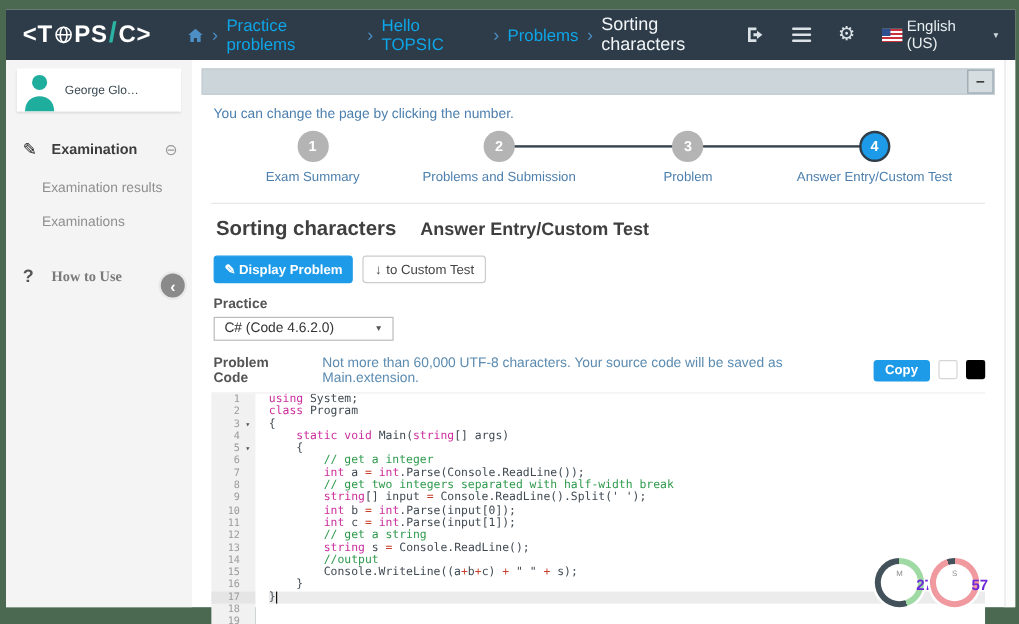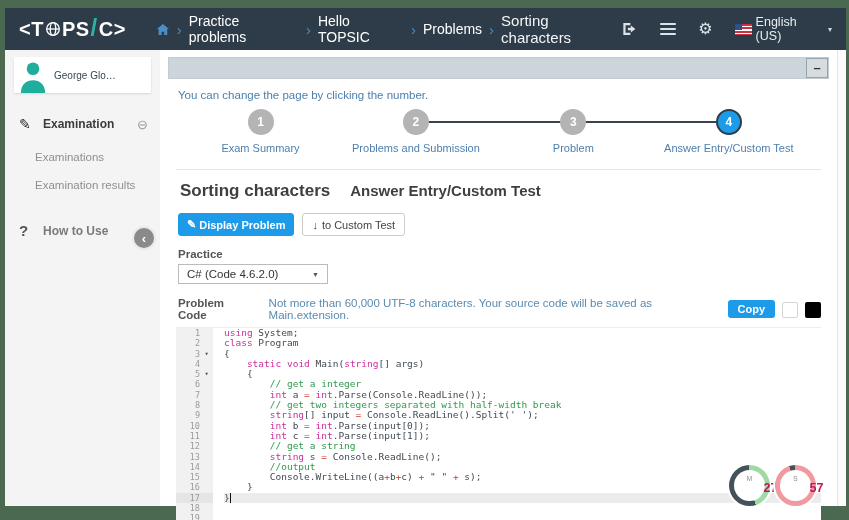--- a/index.html
+++ b/index.html
@@ -7,21 +7,21 @@
   body { background:#4a6950; font-family:"Liberation Sans", sans-serif; position:relative; }
   .screen { position:absolute; left:5px; top:8px; width:841px; height:498px; background:#fff; display:flex; flex-direction:column; }
 
   
   .topbar { height:42px; background:#2d3c48; display:flex; align-items:center; padding:0 14px; flex:none; }
   .logo { display:flex; align-items:center; color:#fff; font-weight:bold; font-size:20px; letter-spacing:.5px; cursor:pointer; }
   .logo .slash { color:#2bb3a3; font-size:24px; font-weight:bold; margin:0 1px; transform:translateY(-1px); }
   .logo svg { margin:0 1px; }
   .crumbs { display:flex; align-items:center; gap:7px; margin-left:30px; font-size:14px; }
   .crumbs .sep { color:#4d8ec5; font-size:15px; }
-  .crumb-link { color:#ffffff; cursor:pointer; }
+  .crumb-link { color:#0ea5e9; cursor:pointer; }
   .crumb-cur { color:#f2f5f7; font-size:15px; }
   .top-right { margin-left:auto; display:flex; align-items:center; gap:22px; }
   .top-ic { color:#dbe3e8; font-size:16px; cursor:pointer; line-height:1; }
   .burger { width:17px; cursor:pointer; }
   .burger div { height:2px; background:#dbe3e8; margin:3px 0; border-radius:1px; }
   .lang-sel { display:flex; align-items:center; gap:4px; color:#e8edf0; font-size:12.5px; cursor:pointer; }
   .flag { width:17px; height:11px; background:repeating-linear-gradient(180deg,#c8313e 0 1.7px,#fff 1.7px 3.4px); position:relative; flex:none; }
   .flag::before { content:""; position:absolute; left:0; top:0; width:7px; height:6px; background:#2e4f8f; }
   .chev { font-size:8px; color:#cfd8dc; }
 
@@ -34,21 +34,21 @@
   
   .user-card { margin:7px 9px 0 9px; background:#fff; height:36px; display:flex; align-items:center; box-shadow:0 1px 2px rgba(0,0,0,.12); cursor:pointer; }
   .avatar { width:30px; height:34px; margin:1px 6px 0 4px; flex:none; }
   .user-name { font-size:10px; color:#37474f; white-space:nowrap; overflow:hidden; }
   .menu-item { display:flex; align-items:center; padding:11px 12px 11px 14px; margin-top:12px; cursor:pointer; }
   .menu-item .m-ic { font-size:14px; color:#222; width:24px; }
   .menu-item .m-label { font-size:12px; font-weight:bold; color:#3c3c3c; flex:1; }
   .menu-item .m-toggle { font-size:13px; color:#9a9a9a; }
   .submenu-item { font-size:11.5px; color:#8f8f8f; padding:8px 10px 8px 30px; cursor:pointer; }
   .howto .m-ic { font-weight:bold; font-size:15px; color:#555; }
-  .howto .m-label { color:#7a7a7a; }
+  .howto .m-label { color:#7a7a7a;font-family:Liberation Serif, serif; }
   .collapse-btn { position:absolute; right:6px; top:178px; width:20px; height:20px; border-radius:50%; background:#8a8a8a; color:#fff; font-size:13px; font-weight:bold; display:flex; align-items:center; justify-content:center; cursor:pointer; box-shadow:0 0 0 2px #e9e9e9; }
 
   
   .panel-header { margin:7px 8px 0 8px; height:22px; background:#ccd5d9; border:1px solid #c2ccd1; display:flex; align-items:center; justify-content:flex-end; flex:none; }
   .min-btn { width:22px; height:20px; border:1px solid #96a5ad; background:#d6dde0; color:#333; font-weight:bold; font-size:13px; line-height:17px; text-align:center; cursor:pointer; }
   .panel-body { flex:1; margin:0 8px; padding:10px 8px 0 8px; position:relative; min-height:0; }
   .note { color:#4c7fad; font-size:11.5px; margin-left:2px; }
 
   .stepper { position:relative; height:54px; margin-top:8px; }
   .step-line { position:absolute; top:12px; left:37.2%; right:14.3%; height:2px; background:#37444e; }
@@ -67,21 +67,21 @@
   .btn-ghost { background:#fff; color:#444; font-size:11px; border:1px solid #ccc; border-radius:3px; padding:4px 9px; cursor:pointer; display:flex; align-items:center; gap:4px; }
   .btn-ghost .dn { font-weight:bold; font-size:11px; }
 
   .lang-label { font-size:11.5px; font-weight:bold; color:#555; margin:12px 0 4px 2px; }
   .select { width:150px; height:20px; border:1px solid #bbb; background:#fff; font-size:11.5px; color:#333; display:flex; align-items:center; padding:0 8px; margin-left:2px; cursor:pointer; }
   .select .sel-arrow { margin-left:auto; font-size:7px; color:#555; }
 
   .src-row { display:flex; align-items:center; margin:13px 0 0 2px; }
   .src-label { font-size:11.5px; font-weight:bold; color:#555; }
   .src-note { font-size:11.5px; color:#5b8bb0; margin-left:14px; }
-  .src-right { margin-left:auto; display:flex; align-items:flex-end; gap:7px; }
+  .src-right { margin-left:auto; display:flex; align-items:flex-start; gap:7px; }
   .copy-btn { background:#1d9be9; color:#fff; font-size:11px; font-weight:bold; border-radius:3px; padding:3px 10px; cursor:pointer; }
   .swatch { width:16px; height:16px; border-radius:2px; cursor:pointer; }
   .swatch.white { background:#fff; border:1px solid #d5d5d5; }
   .swatch.black { background:#000; }
 
   
   .editor { margin-top:6px; height:196px; display:flex; font-family:"DejaVu Sans Mono", monospace; font-size:9.5px; line-height:10.3px; border-top:1px solid #ededed; overflow:hidden; cursor:text; }
   .gutter { width:37px; background:#f1f1f1; color:#9b9b9b; flex:none; }
   .g-line { display:flex; height:10.3px; }
   .g-num { flex:1; text-align:right; font-size:8.5px; }
@@ -93,21 +93,21 @@
   .tok-k { color:#cb2e9c; }
   .tok-c { color:#2f9a4d; }
   .tok-o { color:#c7402e; }
   .cursor { display:inline-block; width:0; border-left:1px solid #111; height:9.5px; vertical-align:text-bottom; }
 
   
   .timers { position:absolute; right:13px; bottom:0; display:flex; gap:5px; }
   .timer { width:41px; height:41px; border-radius:50%; position:relative; box-shadow:0 0 0 2px #fff; }
   .timer-inner { position:absolute; inset:5px; background:#fff; border-radius:50%; display:flex; flex-direction:column; align-items:center; justify-content:center; }
   .t-label { font-size:6.5px; color:#8a8a8a; line-height:6px; }
-  .t-value { font-size:12.5px; font-weight:bold; color:#be185d; line-height:13px;margin-left:42px; }
+  .t-value { font-size:12.5px; font-weight:bold; color:#6d28d9; line-height:13px;margin-left:42px; }
 </style>
 </head>
 <body>
 
 <div class="screen">
 
   <div class="topbar">
     <div class="logo">
       <span>&lt;T</span>
       <svg width="16" height="16" viewBox="0 0 16 16">
@@ -163,22 +163,22 @@
               <path d="M2 28c0-7 4.5-10.5 10-10.5S22 21 22 28z"></path>
             </g>
           </svg>
         <span class="user-name">George Glo…</span>
       </div>
       <div class="menu-item">
         <span class="m-ic">✎</span>
         <span class="m-label">Examination</span>
         <span class="m-toggle">⊖</span>
       </div>
+      <div class="submenu-item">Examination results</div>
       <div class="submenu-item">Examinations</div>
-      <div class="submenu-item">Examination results</div>
       <div class="menu-item howto">
         <span class="m-ic">?</span>
         <span class="m-label">How to Use</span>
         <span class="m-toggle">⊕</span>
       </div>
       <div class="collapse-btn">
         <span>‹</span>
       </div>
     </div>
 

